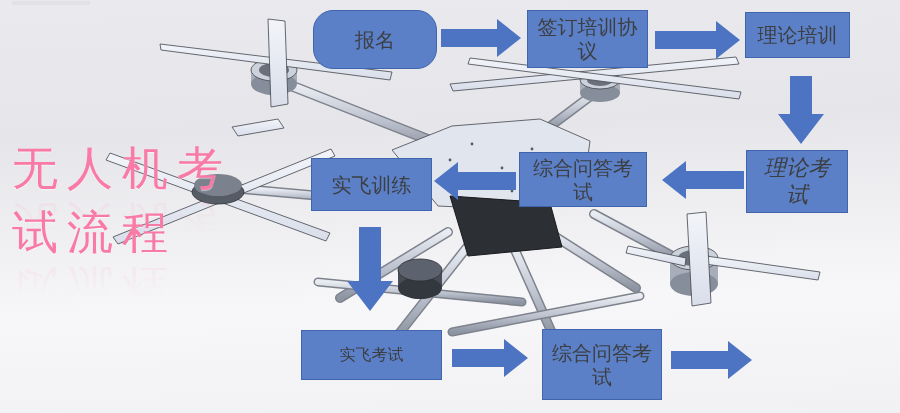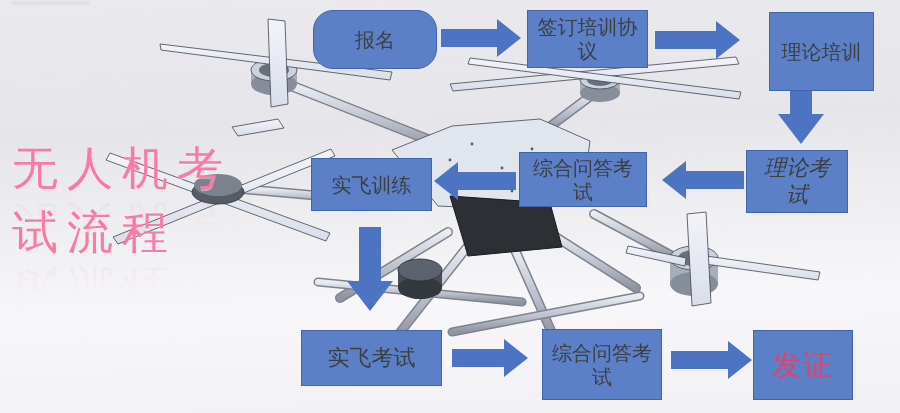--- a/index.html
+++ b/index.html
@@ -21,25 +21,25 @@
   
   .node{
     position:absolute;z-index:3;
     background:var(--box-fill);border:1px solid var(--box-border);
     color:var(--box-text);font-size:20px;line-height:1.2;
     display:flex;align-items:center;justify-content:center;text-align:center;
     padding:2px 8px;
   }
   .node-signup{left:313px;top:10px;width:124px;height:59px;border-radius:20px;}
   .node-agreement{left:527px;top:10px;width:121px;height:58px;}
-  .node-theory-training{left:745px;top:12px;width:105px;height:79px;margin-left:24px;}
+  .node-theory-training{left:745px;top:12px;width:105px;height:46px;}
   .node-theory-exam{left:746px;top:150px;width:102px;height:63px;font-size:22px;font-style:italic;}
   .node-qa-exam{left:519px;top:152px;width:128px;height:55px;}
   .node-flight-training{left:311px;top:158px;width:121px;height:53px;}
-  .node-flight-exam{left:301px;top:330px;width:141px;height:56px;font-size:22px;}
+  .node-flight-exam{left:301px;top:330px;width:141px;height:50px;font-size:16px;}
   .node-ground-station-exam{left:542px;top:329px;width:120px;height:71px;}
   .node-certificate{left:753px;top:330px;width:100px;height:70px;
     color:var(--highlight-red);font-size:29px;letter-spacing:2px;}
   
   .title-line{
     position:absolute;left:12px;z-index:4;
     font-family:Liberation Sans, sans-serif;
     font-size:46px;font-weight:400;color:var(--title-pink);
     letter-spacing:9px;white-space:nowrap;
     text-shadow:0 1px 1px rgba(255,255,255,.55);
@@ -170,19 +170,18 @@
   </svg>
 
   <div class="node node-signup">报名</div>
   <div class="node node-agreement">签订培训协议</div>
   <div class="node node-theory-training">理论培训</div>
   <div class="node node-theory-exam">理论考试</div>
   <div class="node node-qa-exam">综合问答考试</div>
   <div class="node node-flight-training">实飞训练</div>
   <div class="node node-flight-exam">实飞考试</div>
   <div class="node node-ground-station-exam">综合问答考试</div>
-  <div class="node node-certificate">发证</div>
 
   <div class="title-line title-1">无人机考</div>
   <div class="title-line title-2">试流程</div>
   <div class="title-line title-reflection title-1r">无人机考</div>
   <div class="title-line title-reflection title-2r">试流程</div>
 </div>
 
 </body></html>

